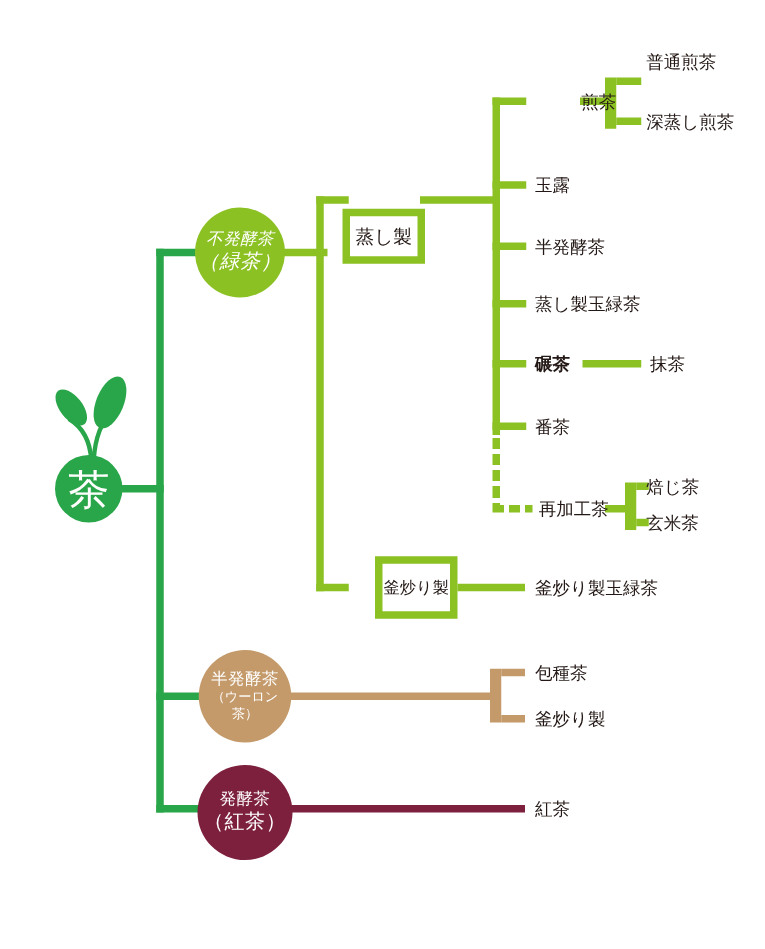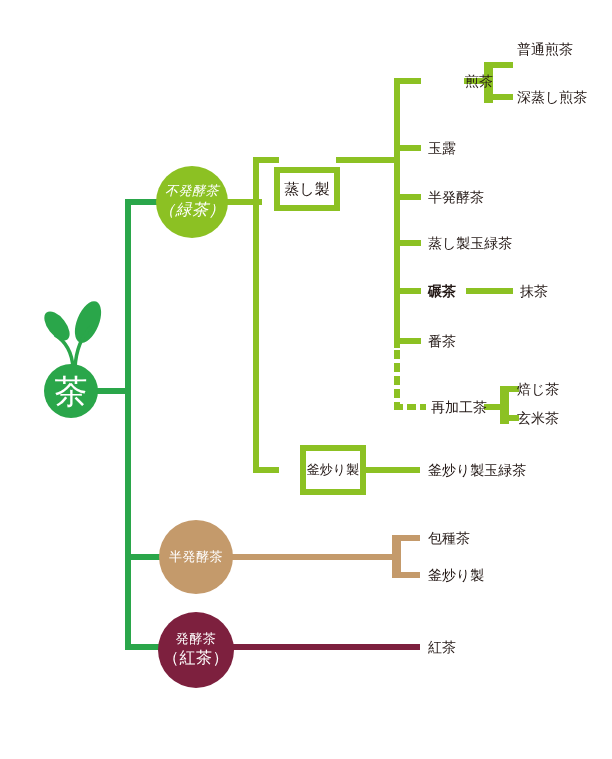--- a/index.html
+++ b/index.html
@@ -97,20 +97,21 @@
     <span class="glyph">茶</span>
   </div>
 
   <div class="node unferm" style="left:156px;top:166px;width:72px;height:72px;">
     <span class="l1">不発酵茶</span>
     <span class="l2">（緑茶）</span>
   </div>
 
   <div class="node semi" style="left:159px;top:520px;width:74px;height:74px;">
     <span class="l1">半発酵茶</span>
+    <span class="l2">（ウーロン茶）</span>
   </div>
 
   <div class="node ferm" style="left:158px;top:612px;width:76px;height:76px;">
     <span class="l1">発酵茶</span>
     <span class="l2">（紅茶）</span>
   </div>
 
   <div class="pbox steamed-box" style="left:274px;top:135px;width:66px;height:44px;margin-top:32px;">
     <span>蒸し製</span>
   </div>

